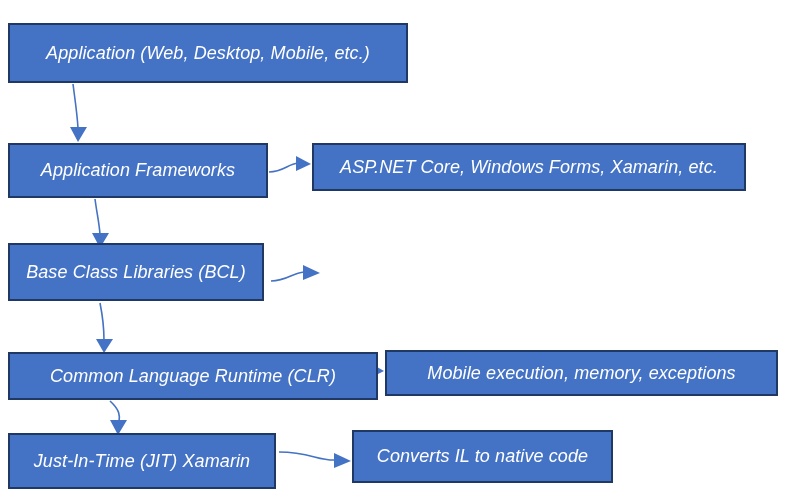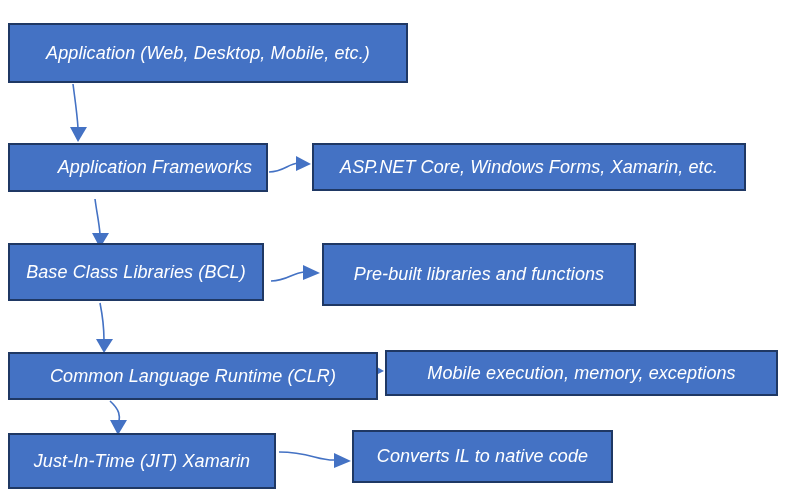--- a/index.html
+++ b/index.html
@@ -32,21 +32,21 @@
     letter-spacing: 0.1px;
     white-space: nowrap;
     user-select: none;
   }
   .node-label {
     display: block;
     font-style: italic;
   }
   
   #node-application      { left: 8px;   top: 23px;  width: 400px; height: 60px; }
-  #node-app-frameworks   { left: 8px;   top: 143px; width: 260px; height: 49px; justify-content: flex-end; }
+  #node-app-frameworks   { left: 8px;   top: 143px; width: 260px; height: 55px; }
   #node-bcl              { left: 8px;   top: 243px; width: 256px; height: 58px; }
   #node-clr              { left: 8px;   top: 352px; width: 370px; height: 48px; }
   #node-jit              { left: 8px;   top: 433px; width: 268px; height: 56px; }
   
   #node-frameworks-examples { left: 312px; top: 143px; width: 434px; height: 48px; }
   #node-bcl-desc            { left: 322px; top: 243px; width: 314px; height: 63px; }
   #node-clr-desc            { left: 385px; top: 350px; width: 393px; height: 46px; }
   #node-jit-desc            { left: 352px; top: 430px; width: 261px; height: 53px; }
 
   #connectors {
@@ -123,23 +123,20 @@
   </div>
 
   <div class="node" id="node-bcl">
     <span class="node-label">Base Class Libraries (BCL)</span>
   </div>
 
   <div class="node" id="node-frameworks-examples">
     <span class="node-label">ASP.NET Core, Windows Forms, Xamarin, etc.</span>
   </div>
 
-  <div class="node" id="node-bcl-desc">
-    <span class="node-label">Pre-built libraries and functions</span>
-  </div>
 
   <div class="node" id="node-clr">
     <span class="node-label">Common Language Runtime (CLR)</span>
   </div>
 
   <div class="node" id="node-clr-desc">
     <span class="node-label">Mobile execution, memory, exceptions</span>
   </div>
 
   <div class="node" id="node-jit">

